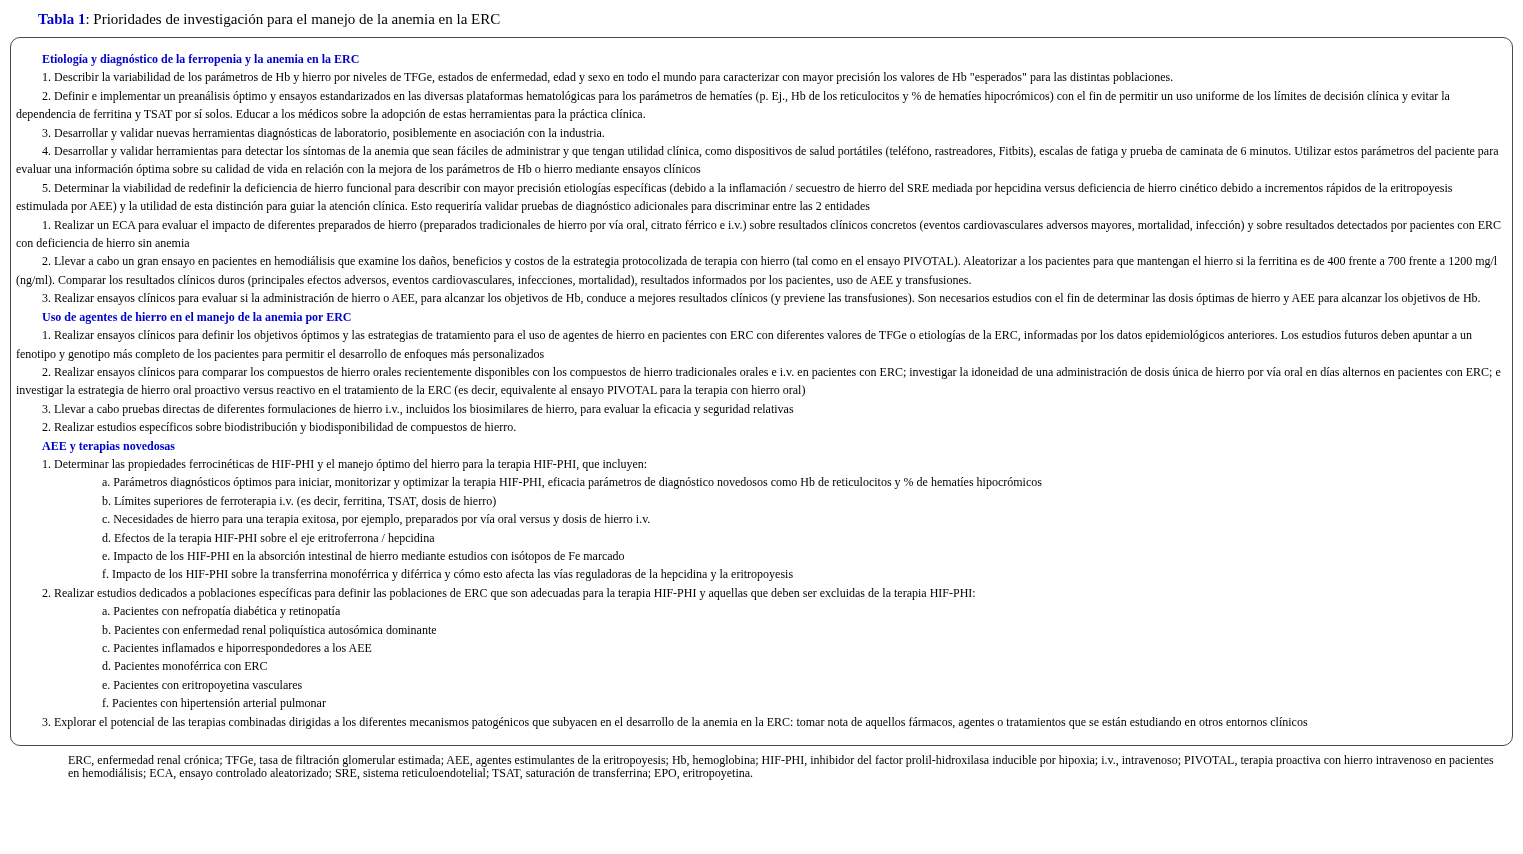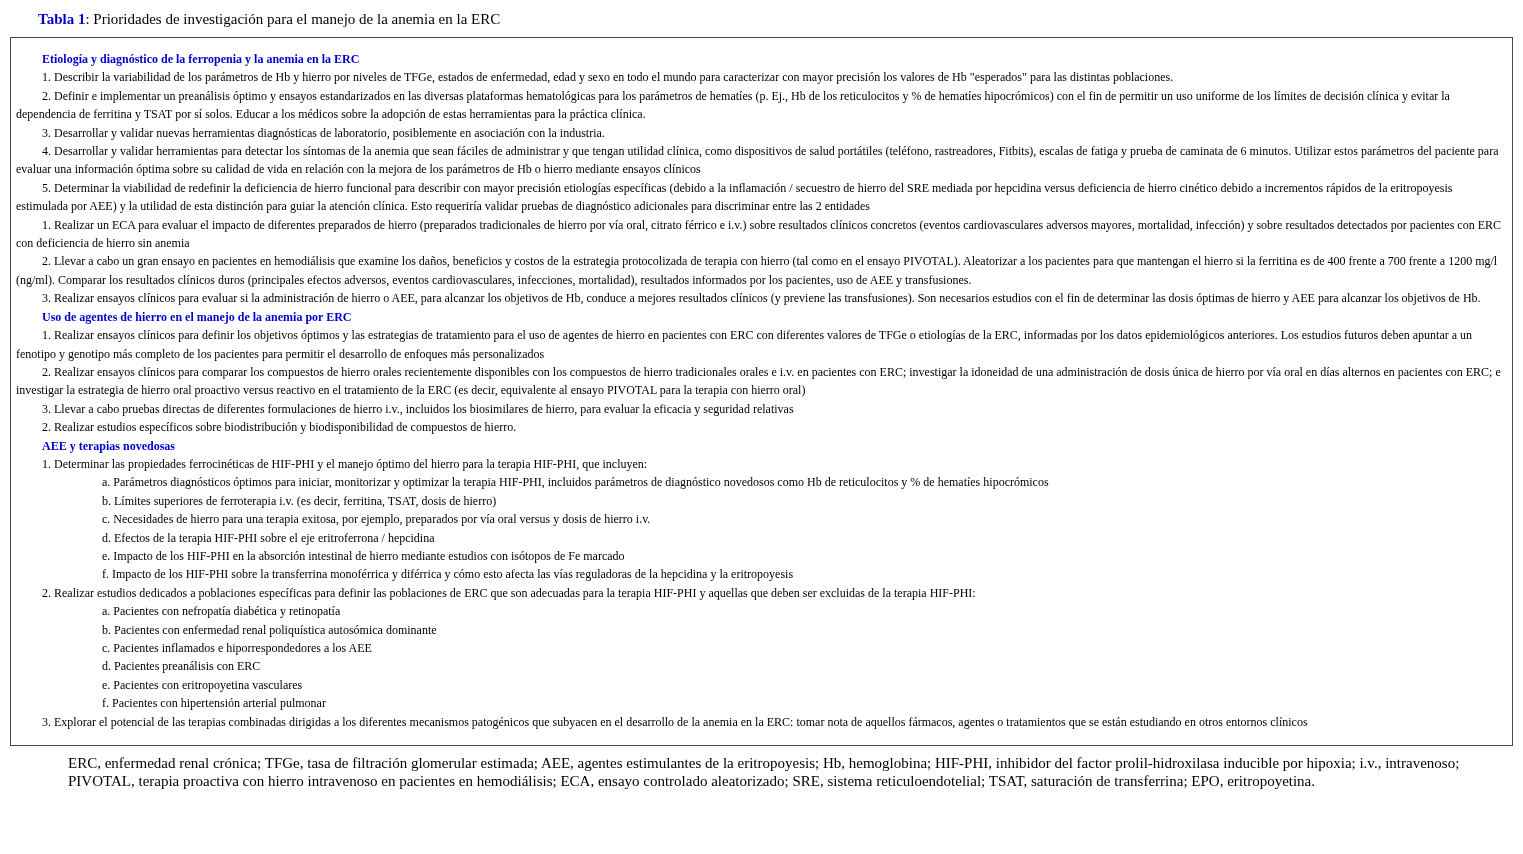--- a/index.html
+++ b/index.html
@@ -1,21 +1,21 @@
 <!DOCTYPE html>
 <html lang="es" style="--accent: #0000cc; --text: #000000; --border: #4a4a4a; --bg: #ffffff;"><head>
 <meta charset="utf-8">
 <style>
   :root{
     --accent:#0000cc;
     --text:#000000;
     --border:#4a4a4a;
     --bg:#ffffff;
   }
-  *{ box-sizing:border-box; }
+  *{ box-sizing:border-box;border-radius:10px; }
   html,body{ margin:0; padding:0; }
   body{
     background:var(--bg);
     color:var(--text);
     font-family:"Liberation Serif","DejaVu Serif",serif;
     width:1523px;
     min-height:854px;
   }
   .page{
     width:1523px;
@@ -43,22 +43,22 @@
     text-indent:26px;
   }
   .item{
     text-indent:26px;
   }
   .subitem{
     margin-left:86px;
   }
   .footnote{
     margin:8px 0 0 58px;
-    font-size:15px;
-    line-height:18px;
+    font-size:12px;
+    line-height:13px;
     max-width:1430px;
   }
 </style>
 </head>
 <body>
 
 <div class="page">
 
   <div class="table-title">
     <span class="title-label">Tabla 1</span><span>: Prioridades de investigación para el manejo de la anemia en la ERC</span>
@@ -74,31 +74,31 @@
       <div class="item">1. Realizar un ECA para evaluar el impacto de diferentes preparados de hierro (preparados tradicionales de hierro por vía oral, citrato férrico e i.v.) sobre resultados clínicos concretos (eventos cardiovasculares adversos mayores, mortalidad, infección) y sobre resultados detectados por pacientes con ERC con deficiencia de hierro sin anemia</div>
       <div class="item">2. Llevar a cabo un gran ensayo en pacientes en hemodiálisis que examine los daños, beneficios y costos de la estrategia protocolizada de terapia con hierro (tal como en el ensayo PIVOTAL). Aleatorizar a los pacientes para que mantengan el hierro si la ferritina es de 400 frente a 700 frente a 1200 mg/l (ng/ml). Comparar los resultados clínicos duros (principales efectos adversos, eventos cardiovasculares, infecciones, mortalidad), resultados informados por los pacientes, uso de AEE y transfusiones.</div>
       <div class="item">3. Realizar ensayos clínicos para evaluar si la administración de hierro o AEE, para alcanzar los objetivos de Hb, conduce a mejores resultados clínicos (y previene las transfusiones). Son necesarios estudios con el fin de determinar las dosis óptimas de hierro y AEE para alcanzar los objetivos de Hb.</div>
       <div class="section-heading">Uso de agentes de hierro en el manejo de la anemia por ERC</div>
       <div class="item">1. Realizar ensayos clínicos para definir los objetivos óptimos y las estrategias de tratamiento para el uso de agentes de hierro en pacientes con ERC con diferentes valores de TFGe o etiologías de la ERC, informadas por los datos epidemiológicos anteriores. Los estudios futuros deben apuntar a un fenotipo y genotipo más completo de los pacientes para permitir el desarrollo de enfoques más personalizados</div>
       <div class="item">2. Realizar ensayos clínicos para comparar los compuestos de hierro orales recientemente disponibles con los compuestos de hierro tradicionales orales e i.v. en pacientes con ERC; investigar la idoneidad de una administración de dosis única de hierro por vía oral en días alternos en pacientes con ERC; e investigar la estrategia de hierro oral proactivo versus reactivo en el tratamiento de la ERC (es decir, equivalente al ensayo PIVOTAL para la terapia con hierro oral)</div>
       <div class="item">3. Llevar a cabo pruebas directas de diferentes formulaciones de hierro i.v., incluidos los biosimilares de hierro, para evaluar la eficacia y seguridad relativas</div>
       <div class="item">2. Realizar estudios específicos sobre biodistribución y biodisponibilidad de compuestos de hierro.</div>
       <div class="section-heading">AEE y terapias novedosas</div>
       <div class="item">1. Determinar las propiedades ferrocinéticas de HIF-PHI y el manejo óptimo del hierro para la terapia HIF-PHI, que incluyen:</div>
-      <div class="subitem">a. Parámetros diagnósticos óptimos para iniciar, monitorizar y optimizar la terapia HIF-PHI, incluidos parámetros de diagnóstico novedosos como Hb de reticulocitos y % de hematíes hipocrómicos</div>
+      <div class="subitem">a. Parámetros diagnósticos óptimos para iniciar, monitorizar y optimizar la terapia HIF-PHI, eficacia parámetros de diagnóstico novedosos como Hb de reticulocitos y % de hematíes hipocrómicos</div>
       <div class="subitem">b. Límites superiores de ferroterapia i.v. (es decir, ferritina, TSAT, dosis de hierro)</div>
       <div class="subitem">c. Necesidades de hierro para una terapia exitosa, por ejemplo, preparados por vía oral versus y dosis de hierro i.v.</div>
       <div class="subitem">d. Efectos de la terapia HIF-PHI sobre el eje eritroferrona / hepcidina</div>
       <div class="subitem">e. Impacto de los HIF-PHI en la absorción intestinal de hierro mediante estudios con isótopos de Fe marcado</div>
       <div class="subitem">f. Impacto de los HIF-PHI sobre la transferrina monoférrica y diférrica y cómo esto afecta las vías reguladoras de la hepcidina y la eritropoyesis</div>
       <div class="item">2. Realizar estudios dedicados a poblaciones específicas para definir las poblaciones de ERC que son adecuadas para la terapia HIF-PHI y aquellas que deben ser excluidas de la terapia HIF-PHI:</div>
       <div class="subitem">a. Pacientes con nefropatía diabética y retinopatía</div>
       <div class="subitem">b. Pacientes con enfermedad renal poliquística autosómica dominante</div>
       <div class="subitem">c. Pacientes inflamados e hiporrespondedores a los AEE</div>
-      <div class="subitem">d. Pacientes preanálisis con ERC</div>
+      <div class="subitem">d. Pacientes monoférrica con ERC</div>
       <div class="subitem">e. Pacientes con eritropoyetina vasculares</div>
       <div class="subitem">f. Pacientes con hipertensión arterial pulmonar</div>
       <div class="item">3. Explorar el potencial de las terapias combinadas dirigidas a los diferentes mecanismos patogénicos que subyacen en el desarrollo de la anemia en la ERC: tomar nota de aquellos fármacos, agentes o tratamientos que se están estudiando en otros entornos clínicos</div>
     </div>
 
   <div class="footnote">ERC, enfermedad renal crónica; TFGe, tasa de filtración glomerular estimada; AEE, agentes estimulantes de la eritropoyesis; Hb, hemoglobina; HIF-PHI, inhibidor del factor prolil-hidroxilasa inducible por hipoxia; i.v., intravenoso; PIVOTAL, terapia proactiva con hierro intravenoso en pacientes en hemodiálisis; ECA, ensayo controlado aleatorizado; SRE, sistema reticuloendotelial; TSAT, saturación de transferrina; EPO, eritropoyetina.</div>
 
 </div>
 
 </body></html>

